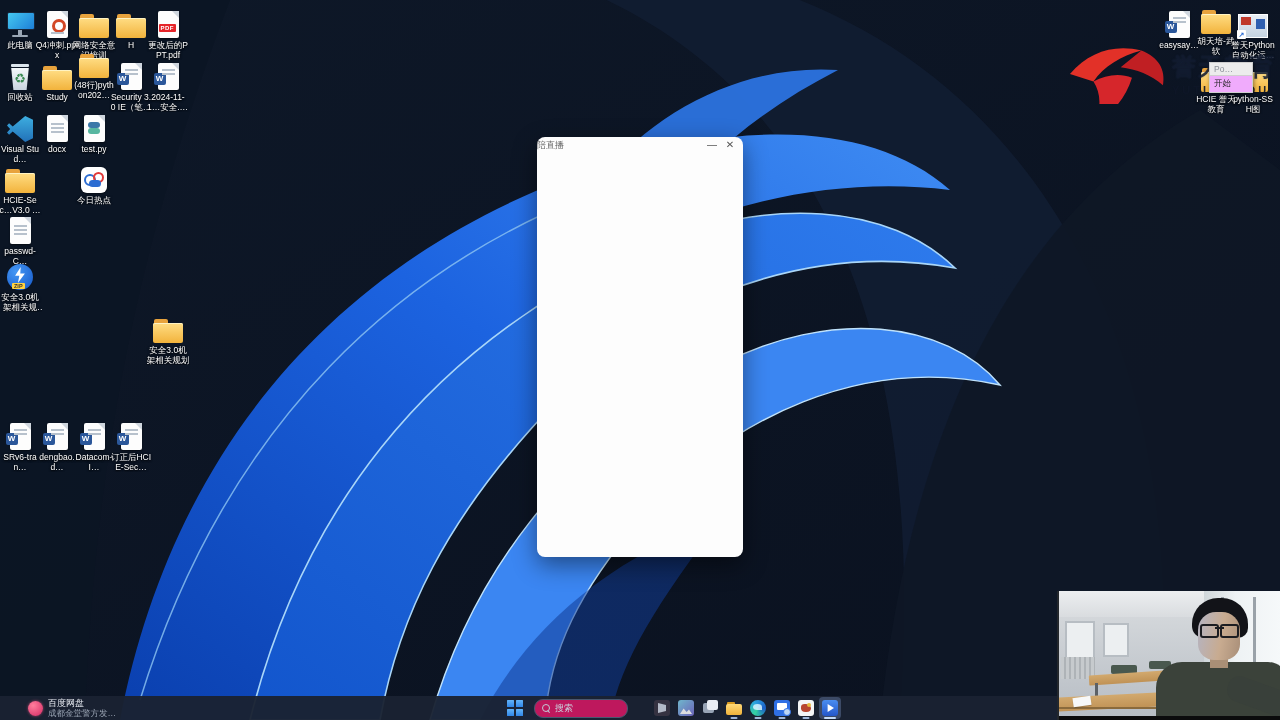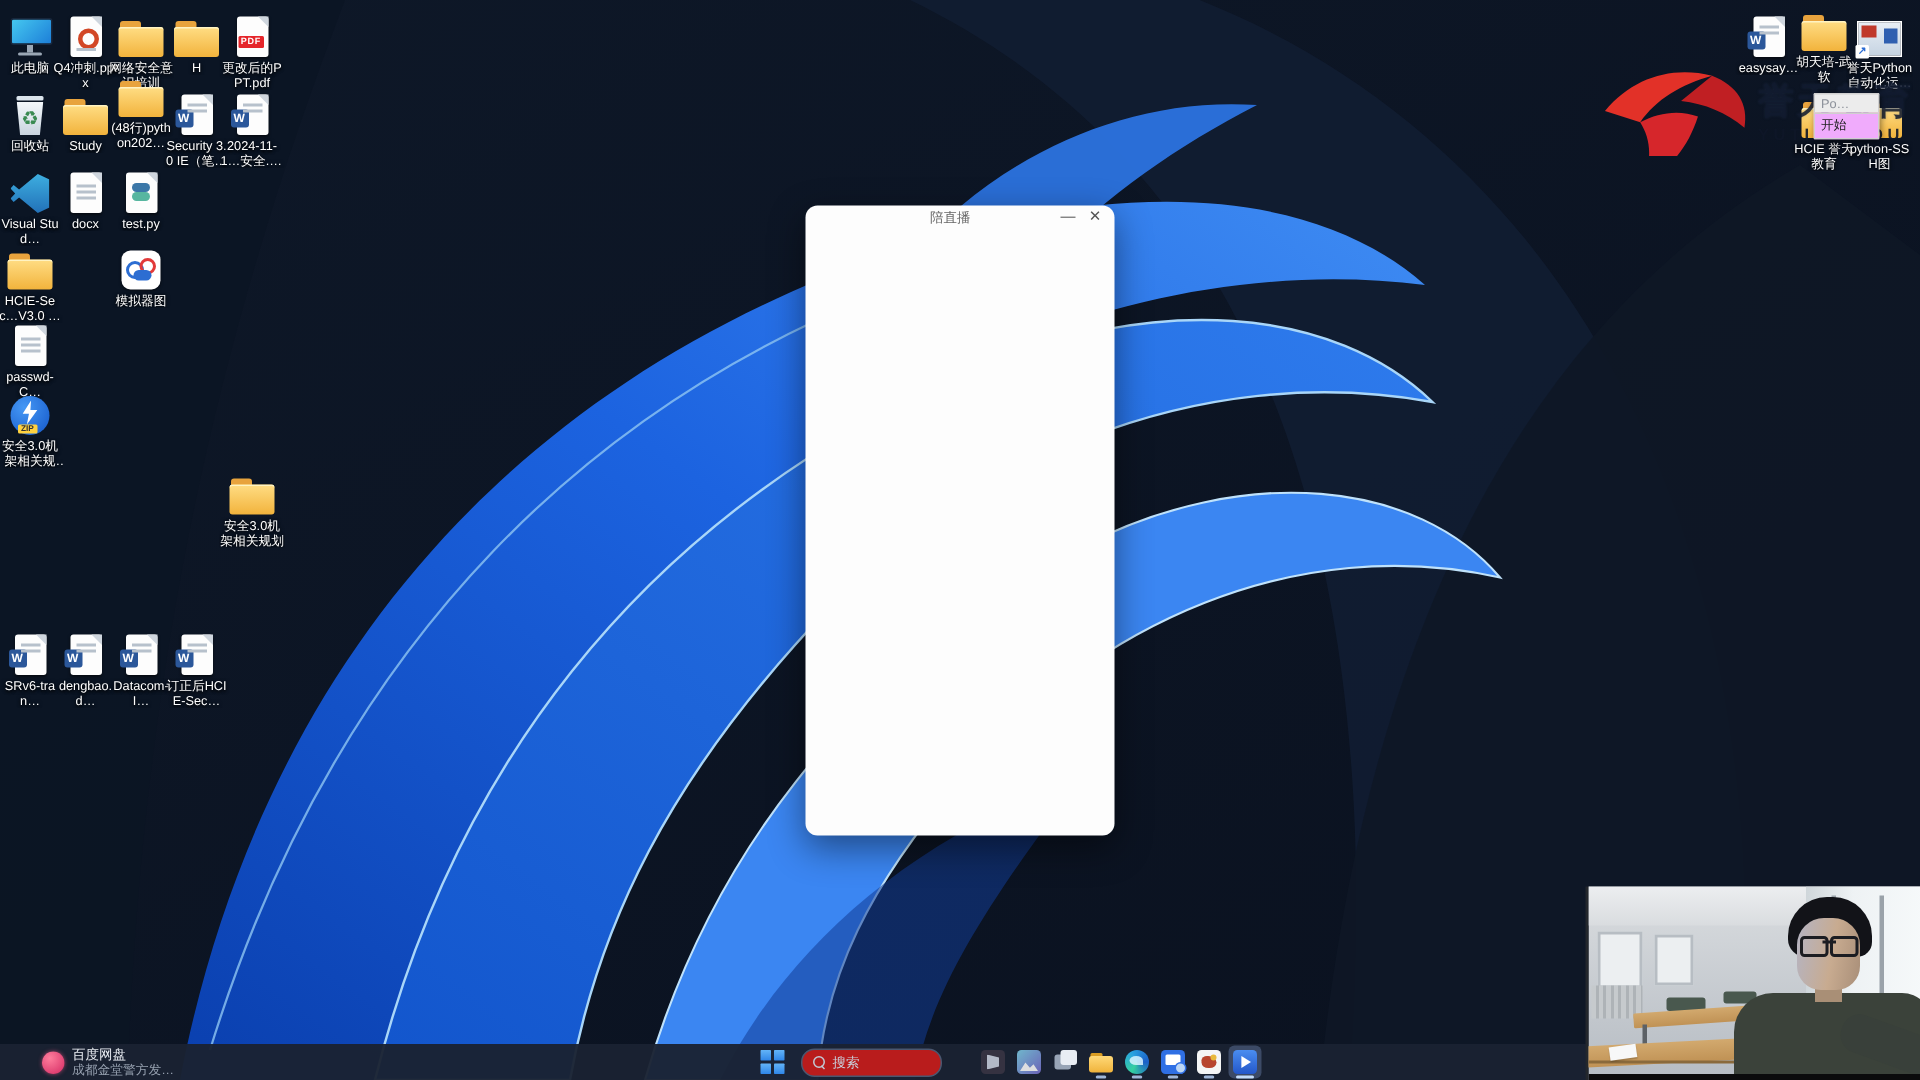--- a/index.html
+++ b/index.html
@@ -81,21 +81,21 @@
   #brand-logo .en{font-size:11px;font-weight:bold;color:rgba(14,22,40,.9);letter-spacing:3px;margin-top:1px;}
   
   #drag-tooltip{position:absolute;left:1209px;top:62px;z-index:6;width:44px;
       box-shadow:1px 2px 4px rgba(0,0,0,.45);font-size:8.5px;border-radius:1px;overflow:hidden;}
   #drag-tooltip .t1{background:#ececec;color:#8a8f98;padding:1px 4px;border:1px solid #cfcfcf;border-bottom:none;}
   #drag-tooltip .t2{background:#f0abfc;color:#222;padding:2px 4px;border:1px solid #cfcfcf;}
   
   #live-window{position:absolute;left:537px;top:137px;width:206px;height:420px;z-index:5;
       background:#fdfdfd;border-radius:8px;box-shadow:0 8px 24px rgba(0,0,0,.45);}
   #live-window .titlebar{height:17px;display:flex;align-items:center;position:relative;}
-  #live-window .title{position:absolute;left:0;right:13px;text-align:center;font-size:9px;color:#666;}
+  #live-window .title{position:absolute;left:0;right:13px;font-size:9px;color:#666;}
   #live-window .controls{position:absolute;right:4px;top:0;display:flex;}
   #live-window .wbtn{width:18px;height:15px;font-size:10px;line-height:15px;text-align:center;color:#555;cursor:default;}
   
   #webcam{position:absolute;left:1057px;top:591px;width:223px;height:129px;z-index:9;overflow:hidden;
       background:linear-gradient(#dadde0,#b6bcc3);border-left:2px solid #23272c;}
   #webcam .ceiling{position:absolute;top:0;left:0;right:0;height:26px;background:linear-gradient(#eceef0,#d9dcdf);}
   #webcam .winwall{position:absolute;right:0;top:0;width:78px;height:96px;
       background:linear-gradient(90deg,#cfd6da,#eef2f4 40%,#f6f9fa);}
   #webcam .winframe{position:absolute;top:6px;width:3px;height:86px;background:#9aa2a9;}
   #webcam .board{position:absolute;background:#eceff1;border:2px solid #b7bdc3;}
@@ -126,21 +126,21 @@
       background:rgba(26,34,50,.96);display:flex;align-items:center;}
   #news-widget{position:absolute;left:28px;top:2px;display:flex;align-items:center;cursor:default;}
   #news-widget .nicon{width:15px;height:15px;border-radius:50%;margin-right:5px;
       background:radial-gradient(circle at 35% 30%,#ff7d9c,#d42a63);box-shadow:0 0 3px rgba(255,90,140,.6);}
   #news-widget .ntitle{font-size:9px;color:#e8ecf2;line-height:10px;}
   #news-widget .nsub{font-size:8.5px;color:#97a1b0;line-height:10px;}
   #task-center{position:absolute;left:506px;top:0;height:24px;display:flex;align-items:center;}
   #start-button{width:17px;height:17px;display:grid;grid-template-columns:7px 7px;grid-gap:1.5px;
       padding:1px;margin-right:9px;cursor:pointer;}
   #start-button i{background:linear-gradient(#63b4f8,#2f86e8);border-radius:.5px;width:7px;height:7px;}
-  #search-box{width:78px;height:17px;border-radius:9px;background:#b91c1c;border:1px solid #4a5770;
+  #search-box{width:78px;height:17px;border-radius:9px;background:#be185d;border:1px solid #4a5770;
       display:flex;align-items:center;padding:0 7px;margin-right:22px;cursor:pointer;}
   #search-box .mag{position:relative;width:8px;height:8px;margin-right:5px;}
   #search-box .mag i{position:absolute;left:0;top:0;width:6px;height:6px;border:1.3px solid #c2cad6;border-radius:50%;}
   #search-box .mag b{position:absolute;right:0;bottom:0;width:3px;height:1.3px;background:#c2cad6;transform:rotate(45deg);}
   #search-box .stext{font-size:9px;color:#c9d1dd;}
   #taskbar-apps{display:flex;align-items:center;}
   .tapp{position:relative;width:22px;height:22px;display:flex;align-items:center;justify-content:center;
       margin:0 1px;border-radius:4px;cursor:pointer;}
   .tapp.active{background:#3c4a66;}
   .runbar{position:absolute;bottom:0;left:50%;transform:translateX(-50%);width:7px;height:2px;
@@ -342,21 +342,21 @@
        <div class="lbl">HCIE-Sec…V3.0 设备…</div>
      </div>
     <div class="dicon" style="left:76px;top:163px">
        <div class="glyph">
         <span class="g-baidu">
           <i class="c1"></i>
           <i class="c2"></i>
           <i class="c3"></i>
         </span>
       </div>
-       <div class="lbl">模拟器图</div>
+       <div class="lbl">今日热点</div>
      </div>
     <div class="dicon" style="left:2px;top:214px">
        <div class="glyph">
         <span class="g-page">
           <span class="fold"></span>
           <span class="ln" style="top:8px"></span>
           <span class="ln" style="top:12px"></span>
           <span class="ln" style="top:16px"></span>
         </span>
       </div>

